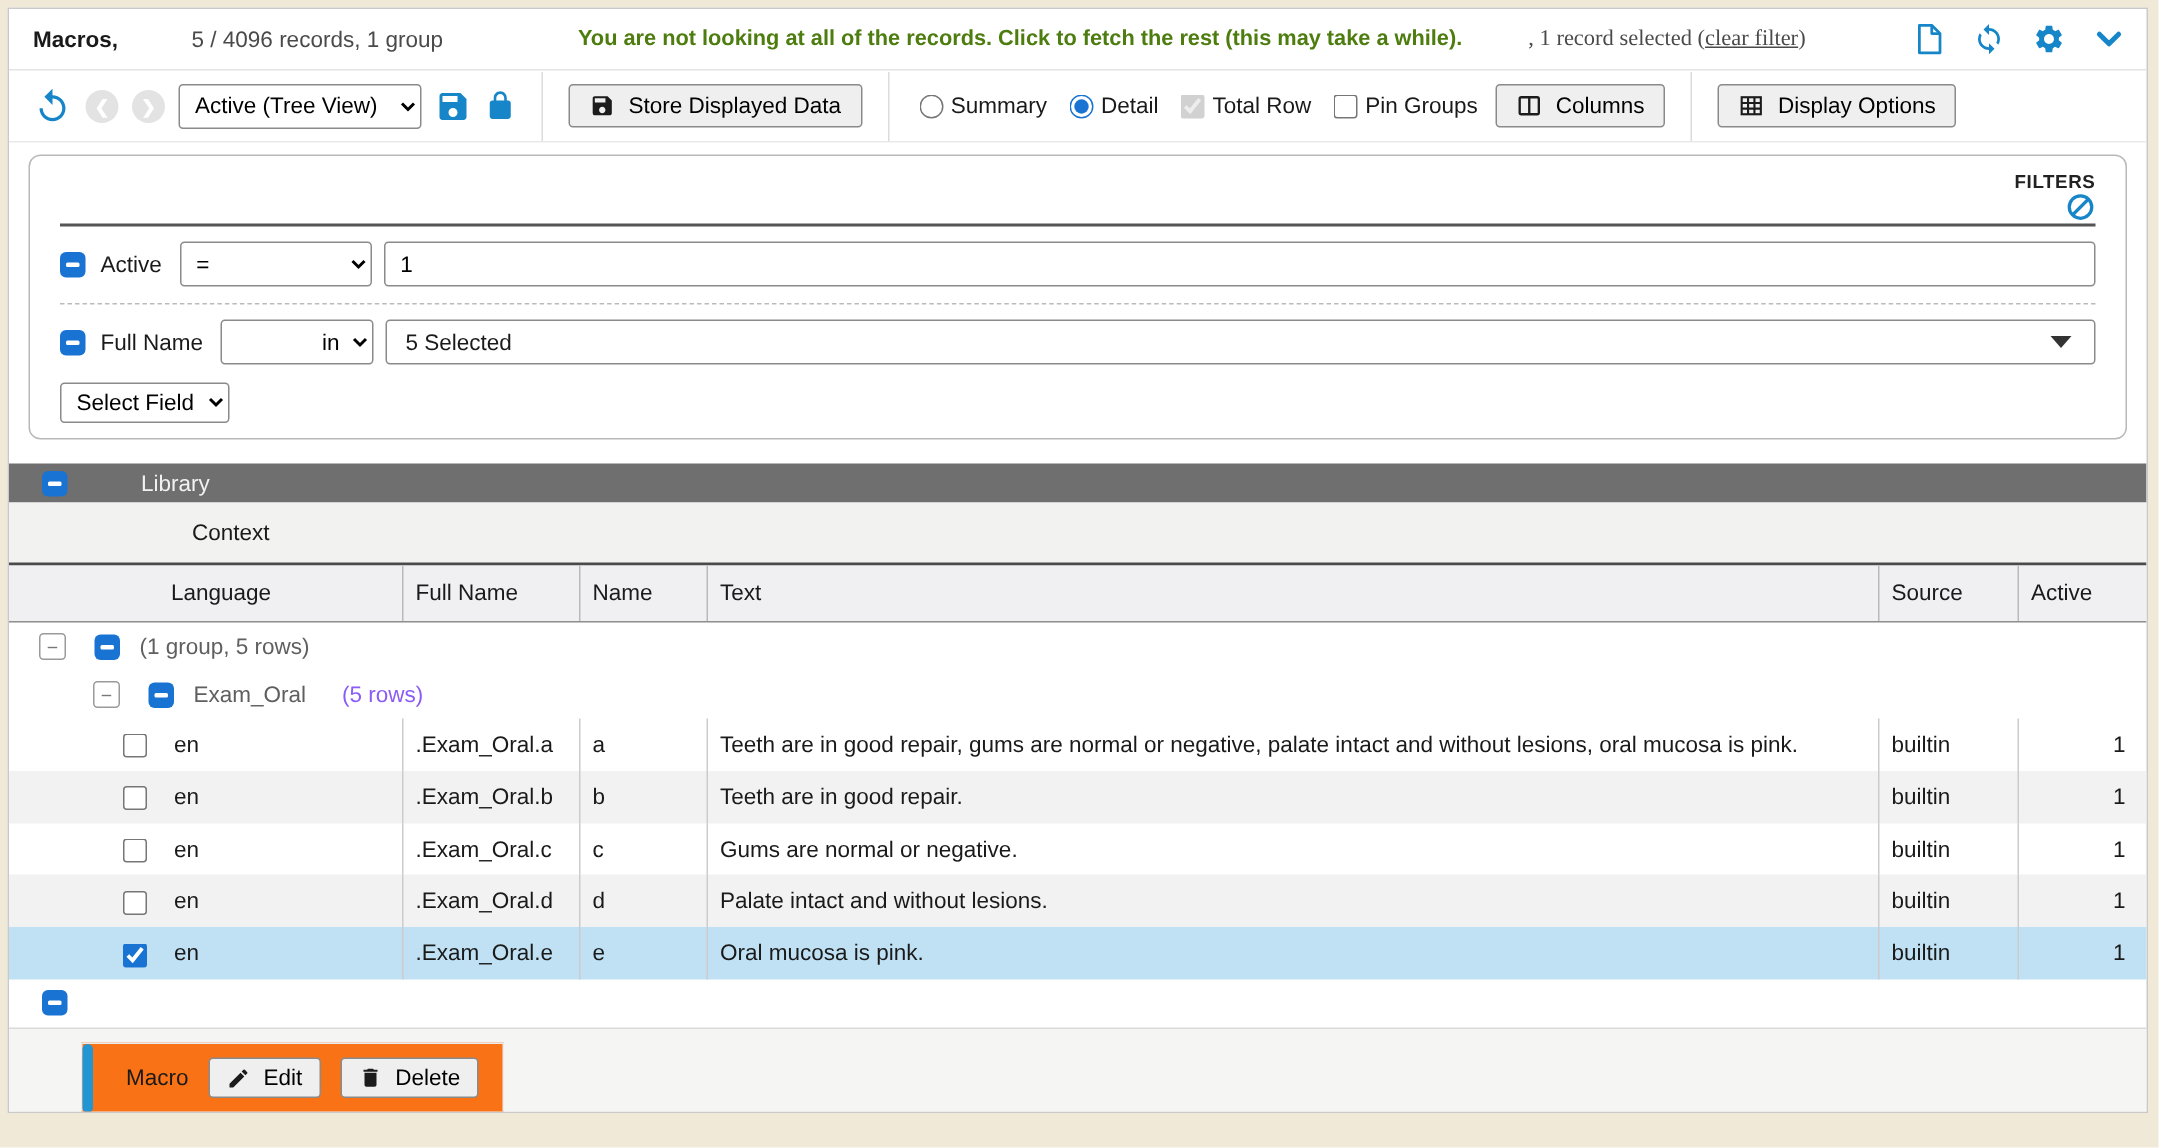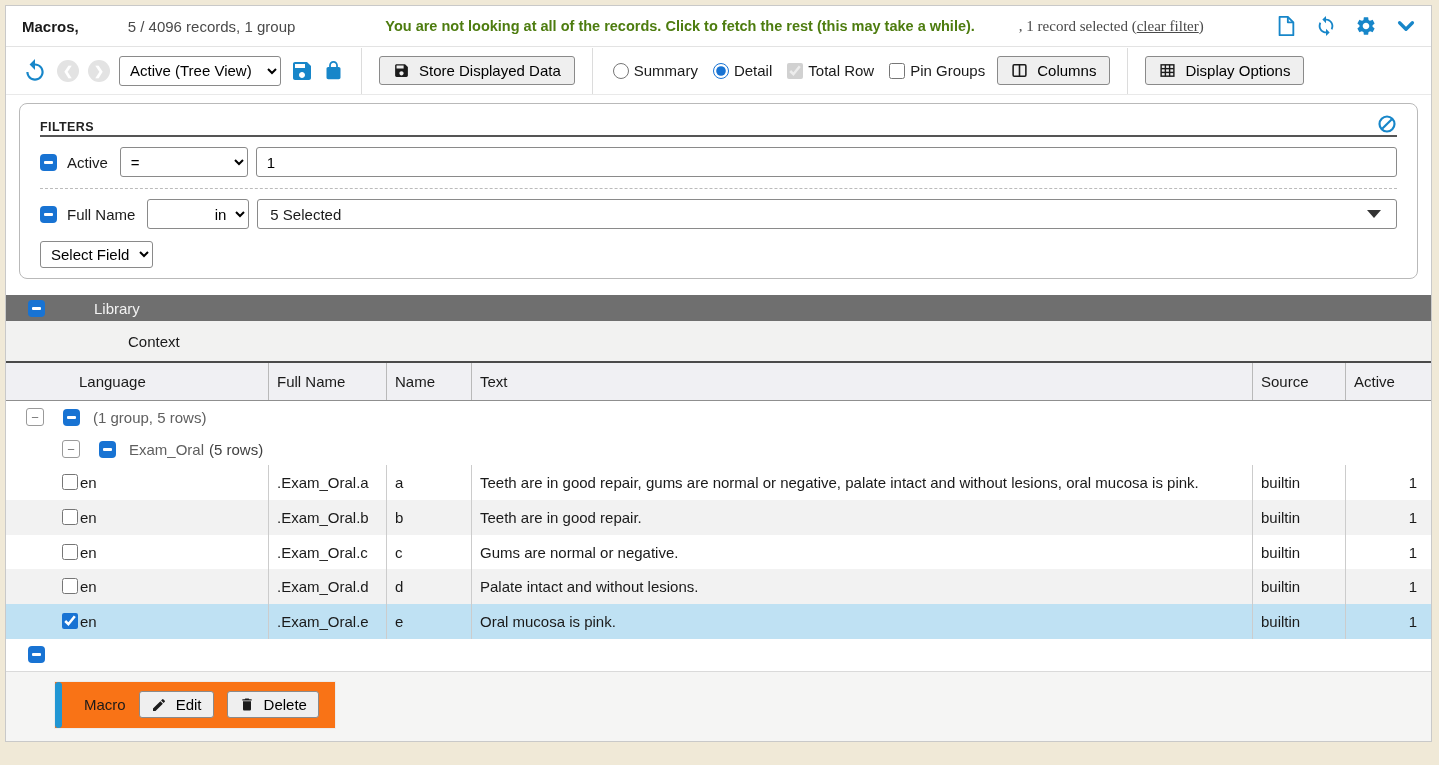--- a/index.html
+++ b/index.html
@@ -22,21 +22,21 @@
           align-items:center;justify-content:center;font-size:12px;font-weight:bold;cursor:default;user-select:none;}
   select{font-family:"Liberation Sans",sans-serif;font-size:15px;height:30px;border:1px solid #8a8a8a;
          border-radius:3px;background:#fff;padding:0 6px;}
   .vsep{width:1px;height:46px;background:#dcdcdc;margin:0 8px;flex:0 0 auto;}
   .btn{display:inline-flex;align-items:center;gap:9px;background:#efefef;border:1px solid #8a8a8a;
        border-radius:3px;padding:5px 13px;font-size:15px;cursor:pointer;white-space:nowrap;}
   .ctrl{display:inline-flex;align-items:center;gap:5px;margin:0 3px;}
   input[type=radio],input[type=checkbox]{width:16px;height:16px;accent-color:#1873d3;margin:0;}
   
   .filters{margin:8px 13px 16px;border:1px solid #b9b9b9;border-radius:8px;padding:10px 20px 10px;}
-  .filters-head{display:flex;justify-content:space-between;align-items:flex-end;border-bottom:2px solid #555;padding-bottom:1px;}
+  .filters-head{display:flex;justify-content:space-between;align-items:flex-end;border-bottom:2px solid #555;padding-bottom:1px;flex-direction:column;}
   .filters-title{font-size:12.5px;font-weight:bold;color:#222;letter-spacing:.4px;}
   .frow{display:flex;align-items:center;margin-top:10px;gap:8px;}
   .chip{width:17px;height:17px;border-radius:4px;background:#1873d3;position:relative;flex:0 0 auto;cursor:pointer;}
   .chip::after{content:"";position:absolute;left:4px;top:7px;width:9px;height:3px;background:#fff;border-radius:1px;}
   .flabel{margin:0 4px 0 2px;white-space:nowrap;}
   .fsel1{width:128px;} .fsel2{width:102px;text-align:right;}
   .finput{flex:1;height:28px;border:1px solid #8a8a8a;border-radius:3px;padding:0 10px;
           font-family:"Liberation Sans",sans-serif;font-size:15px;}
   .fmulti{flex:1;height:28px;border:1px solid #8a8a8a;border-radius:3px;display:flex;align-items:center;
           justify-content:space-between;padding:0 15px 0 12px;cursor:pointer;background:#fff;}
@@ -46,31 +46,31 @@
   .fsel3{height:27px;}
   
   .gbar{height:26px;background:#6f6f6f;display:flex;align-items:center;}
   .gbar .chip{margin-left:22px;}
   .gbar-label{color:#f2f2f2;margin-left:49px;font-size:15px;}
   .ctx{height:40px;background:#f2f2f1;display:flex;align-items:center;border-bottom:2px solid #4a4a4a;}
   .ctx span{margin-left:122px;}
   .grid{display:grid;grid-template-columns:262px 118px 85px 1fr 93px 86px;}
   .thead{background:#f0f0f3;border-bottom:1px solid #8f8f8f;}
   .thead .hc{display:flex;align-items:center;height:37px;border-left:1px solid #b9b9b9;padding-left:8px;box-sizing:border-box;}
-  .thead .hc.h0{border-left:none;padding-left:73px;}
+  .thead .hc.h0{border-left:none;padding-left:108px;}
   .tree{display:flex;align-items:center;height:32px;}
   .tree1{padding-left:20px;} .tree2{padding-left:56px;}
   .box{width:16px;height:16px;border:1px solid #9a9a9a;border-radius:3px;background:#fff;color:#777;
        display:flex;align-items:center;justify-content:center;font-size:13px;line-height:1;cursor:pointer;flex:0 0 auto;}
   .tree .chip{margin-left:19px;}
   .tree .tlabel{margin-left:13px;color:#5f5f5f;}
-  .tree .tcount{margin-left:5px;color:#404040;}
+  .tree .tcount{margin-left:24px;color:#8b5cf6;}
   .drow{align-items:start;cursor:default;}
   .drow .c{padding:8px 10px 7px 8px;border-left:1px solid #ccc;min-height:34px;box-sizing:border-box;line-height:1.32;}
-  .drow .c0{border-left:none;display:flex;align-items:flex-start;gap:2px;padding-left:56px;}
+  .drow .c0{border-left:none;display:flex;align-items:center;gap:18px;padding-left:76px;}
   .drow .c0 input{margin-top:1px;}
   .drow .ca{text-align:right;padding-right:14px;}
   .stripe{background:#f2f2f2;}
   .sel{background:#bfe1f3;}
   
   .foot-collapse{height:32px;display:flex;align-items:center;padding-left:22px;border-bottom:1px solid #dadada;}
   .actions{background:#f5f5f4;padding:9px 0 12px 48px;}
   .mpanel{display:inline-flex;align-items:center;background:#f97316;border:1px solid #ececec;padding-right:16px;gap:13px;}
   .mbar{width:7px;height:46px;background:#2196d3;border-radius:4px;flex:0 0 auto;}
   .mlabel{margin-left:9px;}

